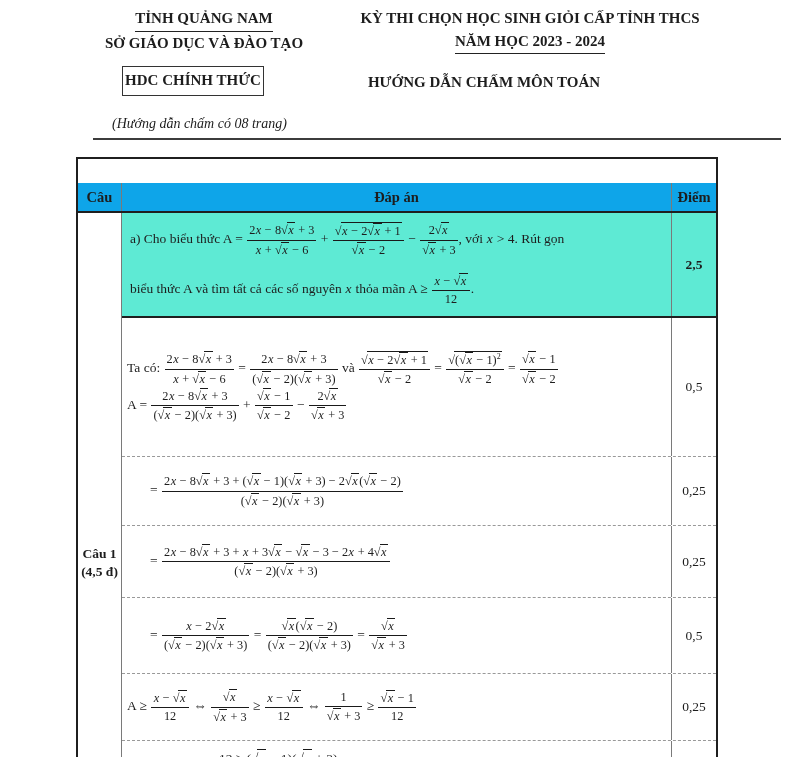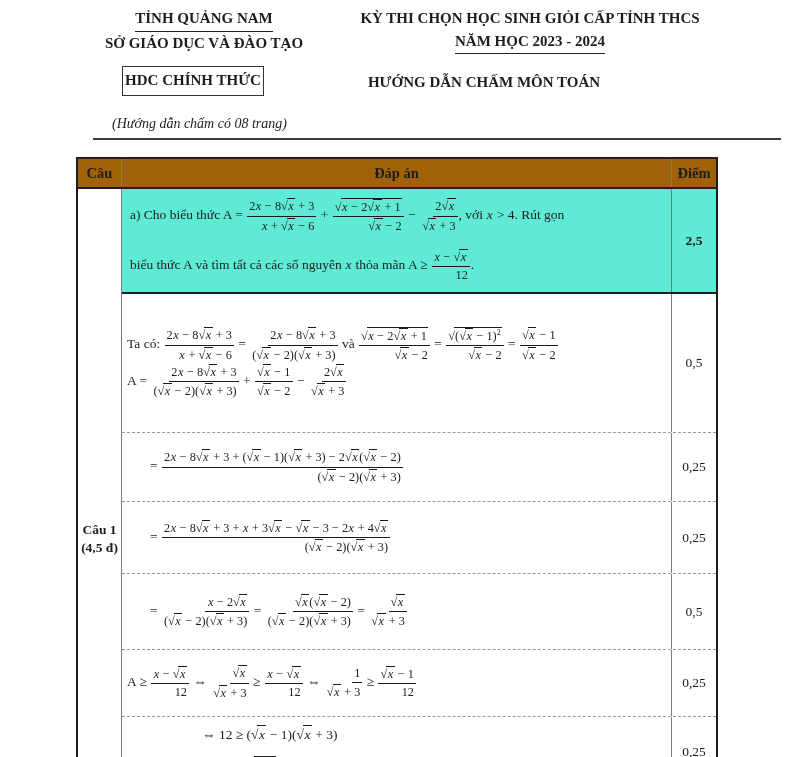--- a/index.html
+++ b/index.html
@@ -48,21 +48,21 @@
   .r4{height:72px;}  .r4 .ccell{padding-left:28px;}
   .r5{height:76px;}  .r5 .ccell{padding-left:28px;}
   .r6{height:67px;}  .r6 .ccell{padding-left:5px;}
   .r7{height:70px;}  .r7 .ccell{padding-left:80px;justify-content:flex-start;padding-top:8px;}
   .frag{position:absolute;left:132px;top:39px;width:22px;height:2px;background:#222;}
 
   
   .mline{white-space:nowrap;line-height:1.4;}
   .mline i{font-style:italic;padding:0 0.5px;}
   .frac{display:inline-flex;flex-direction:column;vertical-align:middle;
-        text-align:center;margin:0 1px;font-size:12.3px;line-height:1.25;align-items:flex-end;}
+        text-align:center;margin:0 1px;font-size:12.3px;line-height:1.25;}
   .frac .num{border-bottom:1px solid #1a1a1a;padding:0 2px 1px;}
   .frac .den{padding:1px 2px 0;}
   .sq{display:inline-block;white-space:nowrap;}
   .sq .rsign{display:inline-block;}
   .sq .rad{display:inline-block;border-top:1.2px solid #1a1a1a;padding:0 1px;margin-left:-1px;}
   sup.sup{font-size:0.65em;line-height:0;}
 </style>
 </head>
 <body>
 
@@ -75,21 +75,21 @@
   <div class="hdr-right">
     <div>KỲ THI CHỌN HỌC SINH GIỎI CẤP TỈNH THCS</div>
     <div><span class="uline">NĂM HỌC 2023 - 2024</span></div>
   </div>
   <div class="stamp-box">HDC CHÍNH THỨC</div>
   <div class="doc-title">HƯỚNG DẪN CHẤM MÔN TOÁN</div>
   <div class="page-note">(Hướng dẫn chấm có 08 trang)</div>
   <div class="rule"></div>
 
   <div class="atable">
-    <div class="thead" style="background: #a16207;">
+    <div class="thead" style="background: #0ea5e9; margin-top: 24px;">
       <div class="cell col-cau">Câu</div>
       <div class="cell col-dapan">Đáp án</div>
       <div class="cell col-diem">Điểm</div>
     </div>
     <div class="tbody">
       <div class="qcol">
         <div>Câu 1</div>
         <div>(4,5 đ)</div>
       </div>
       <div class="rowscol">

